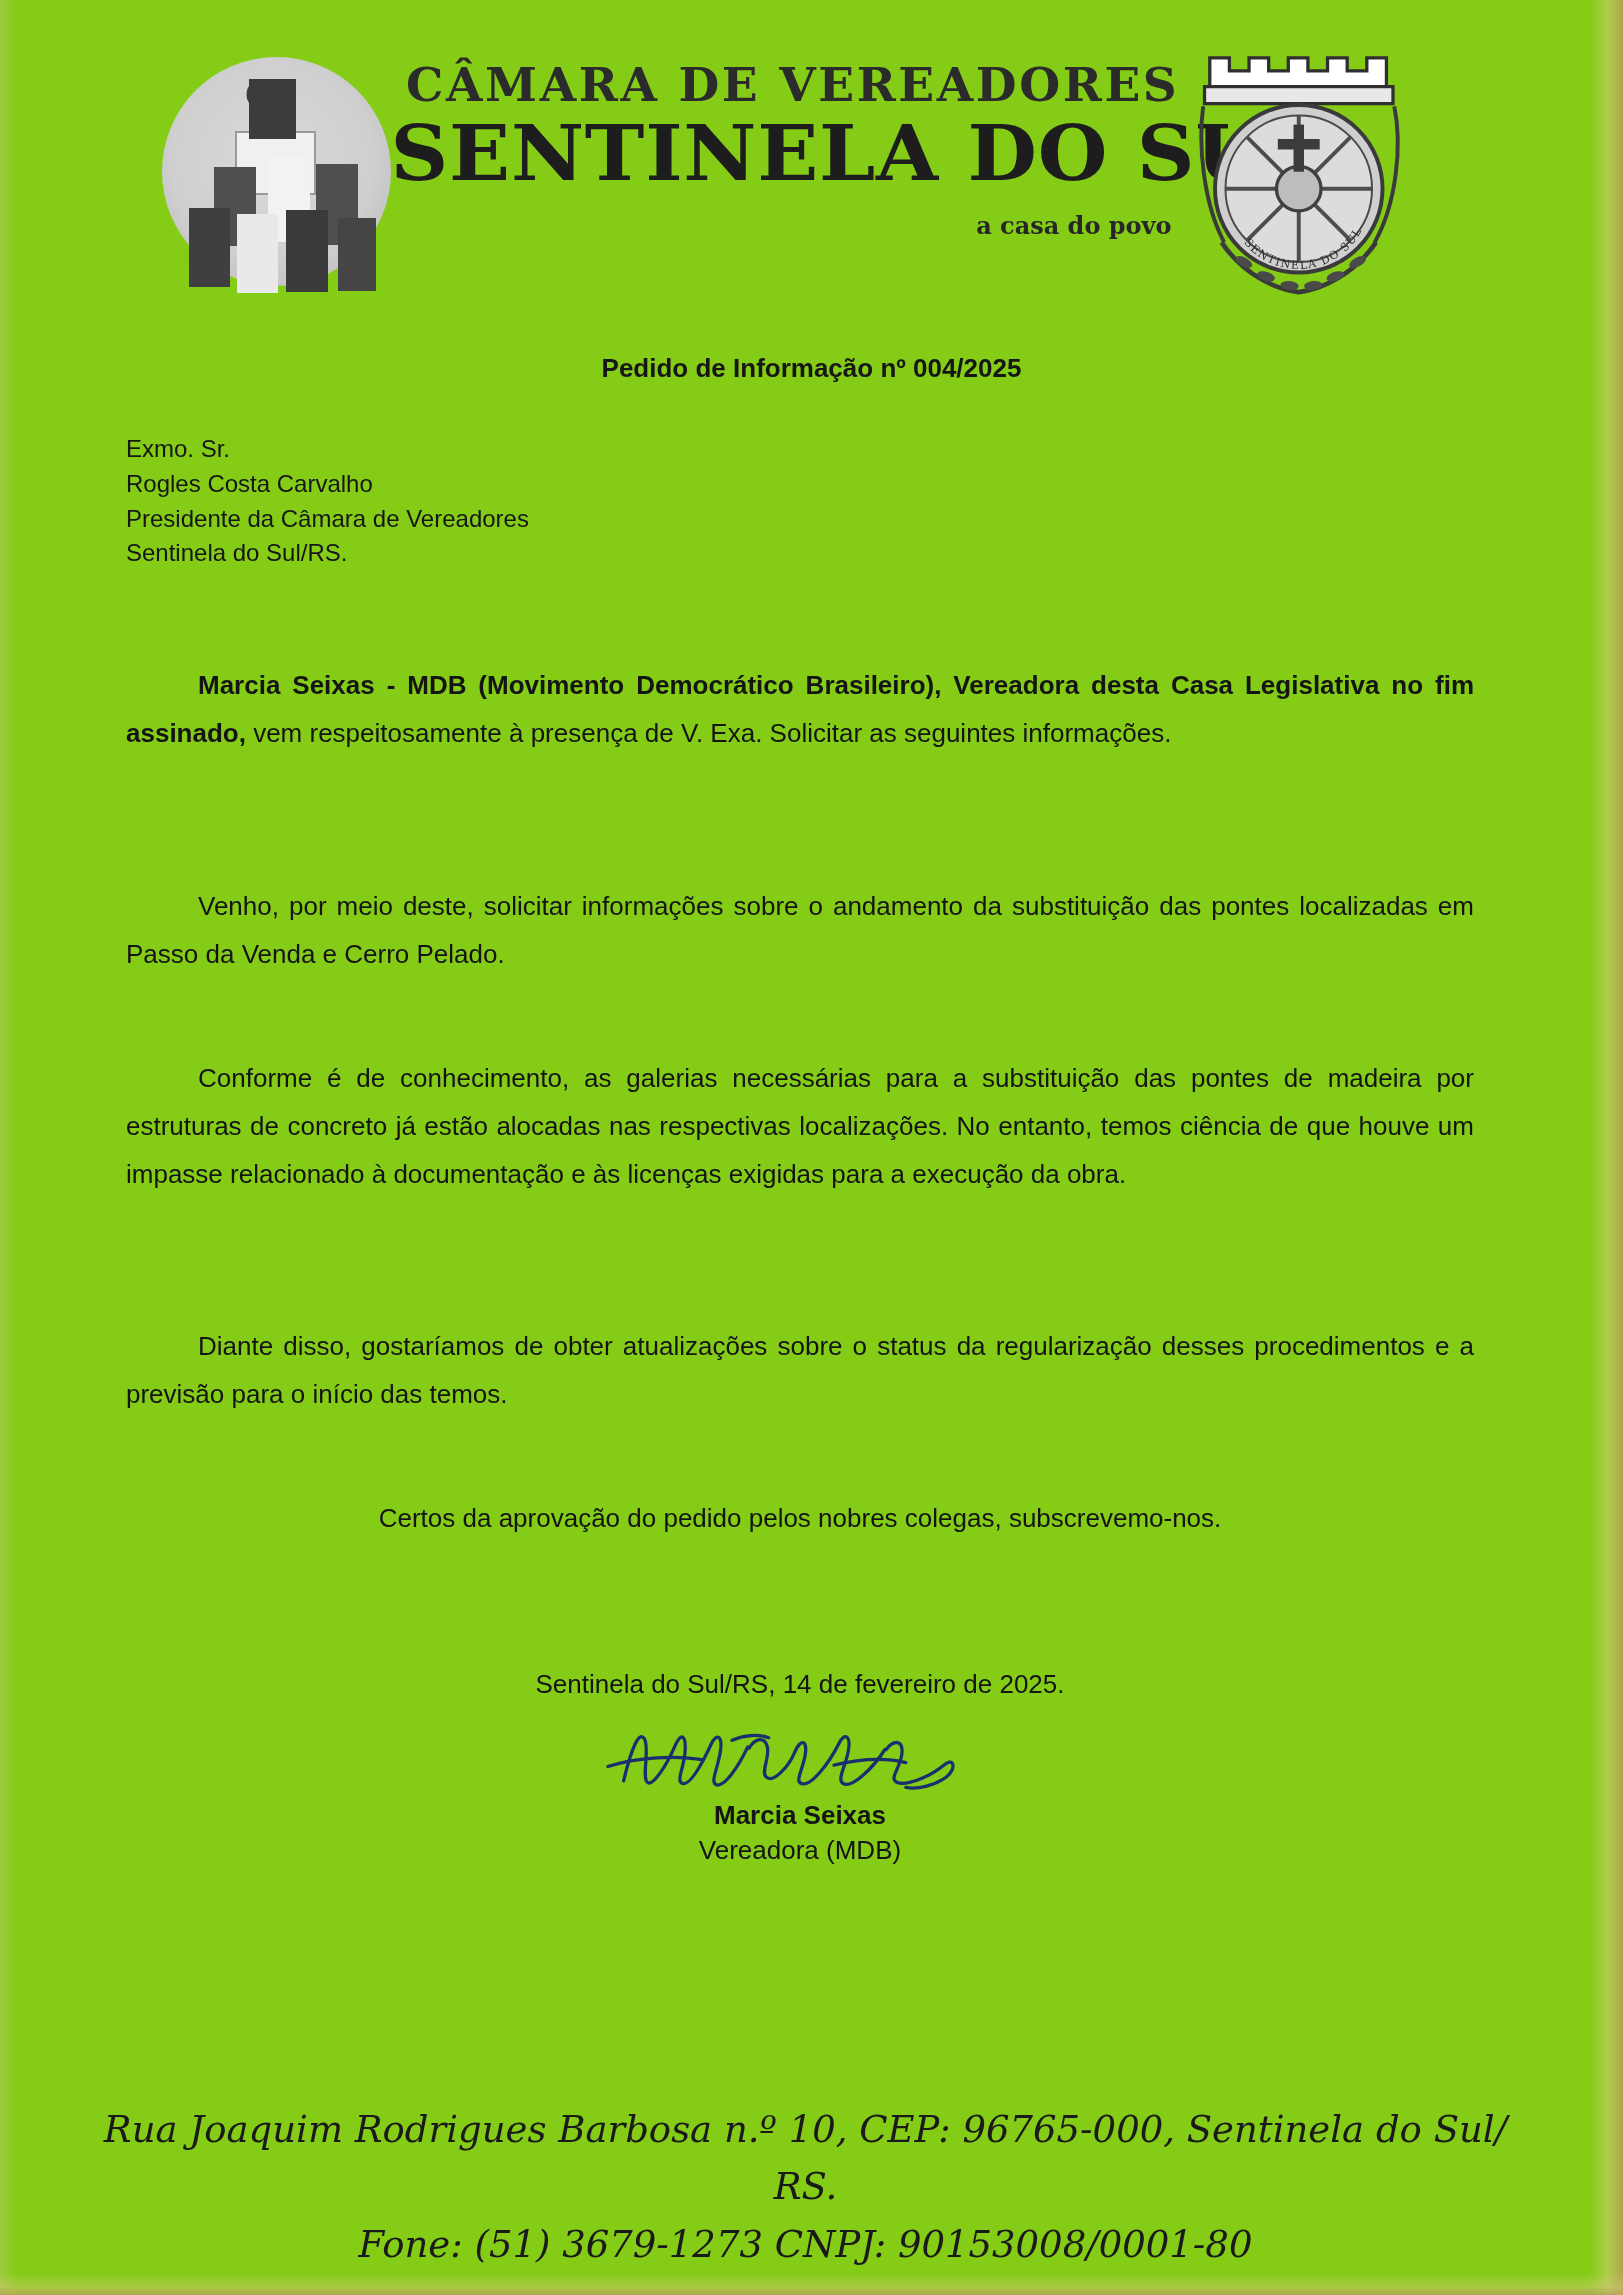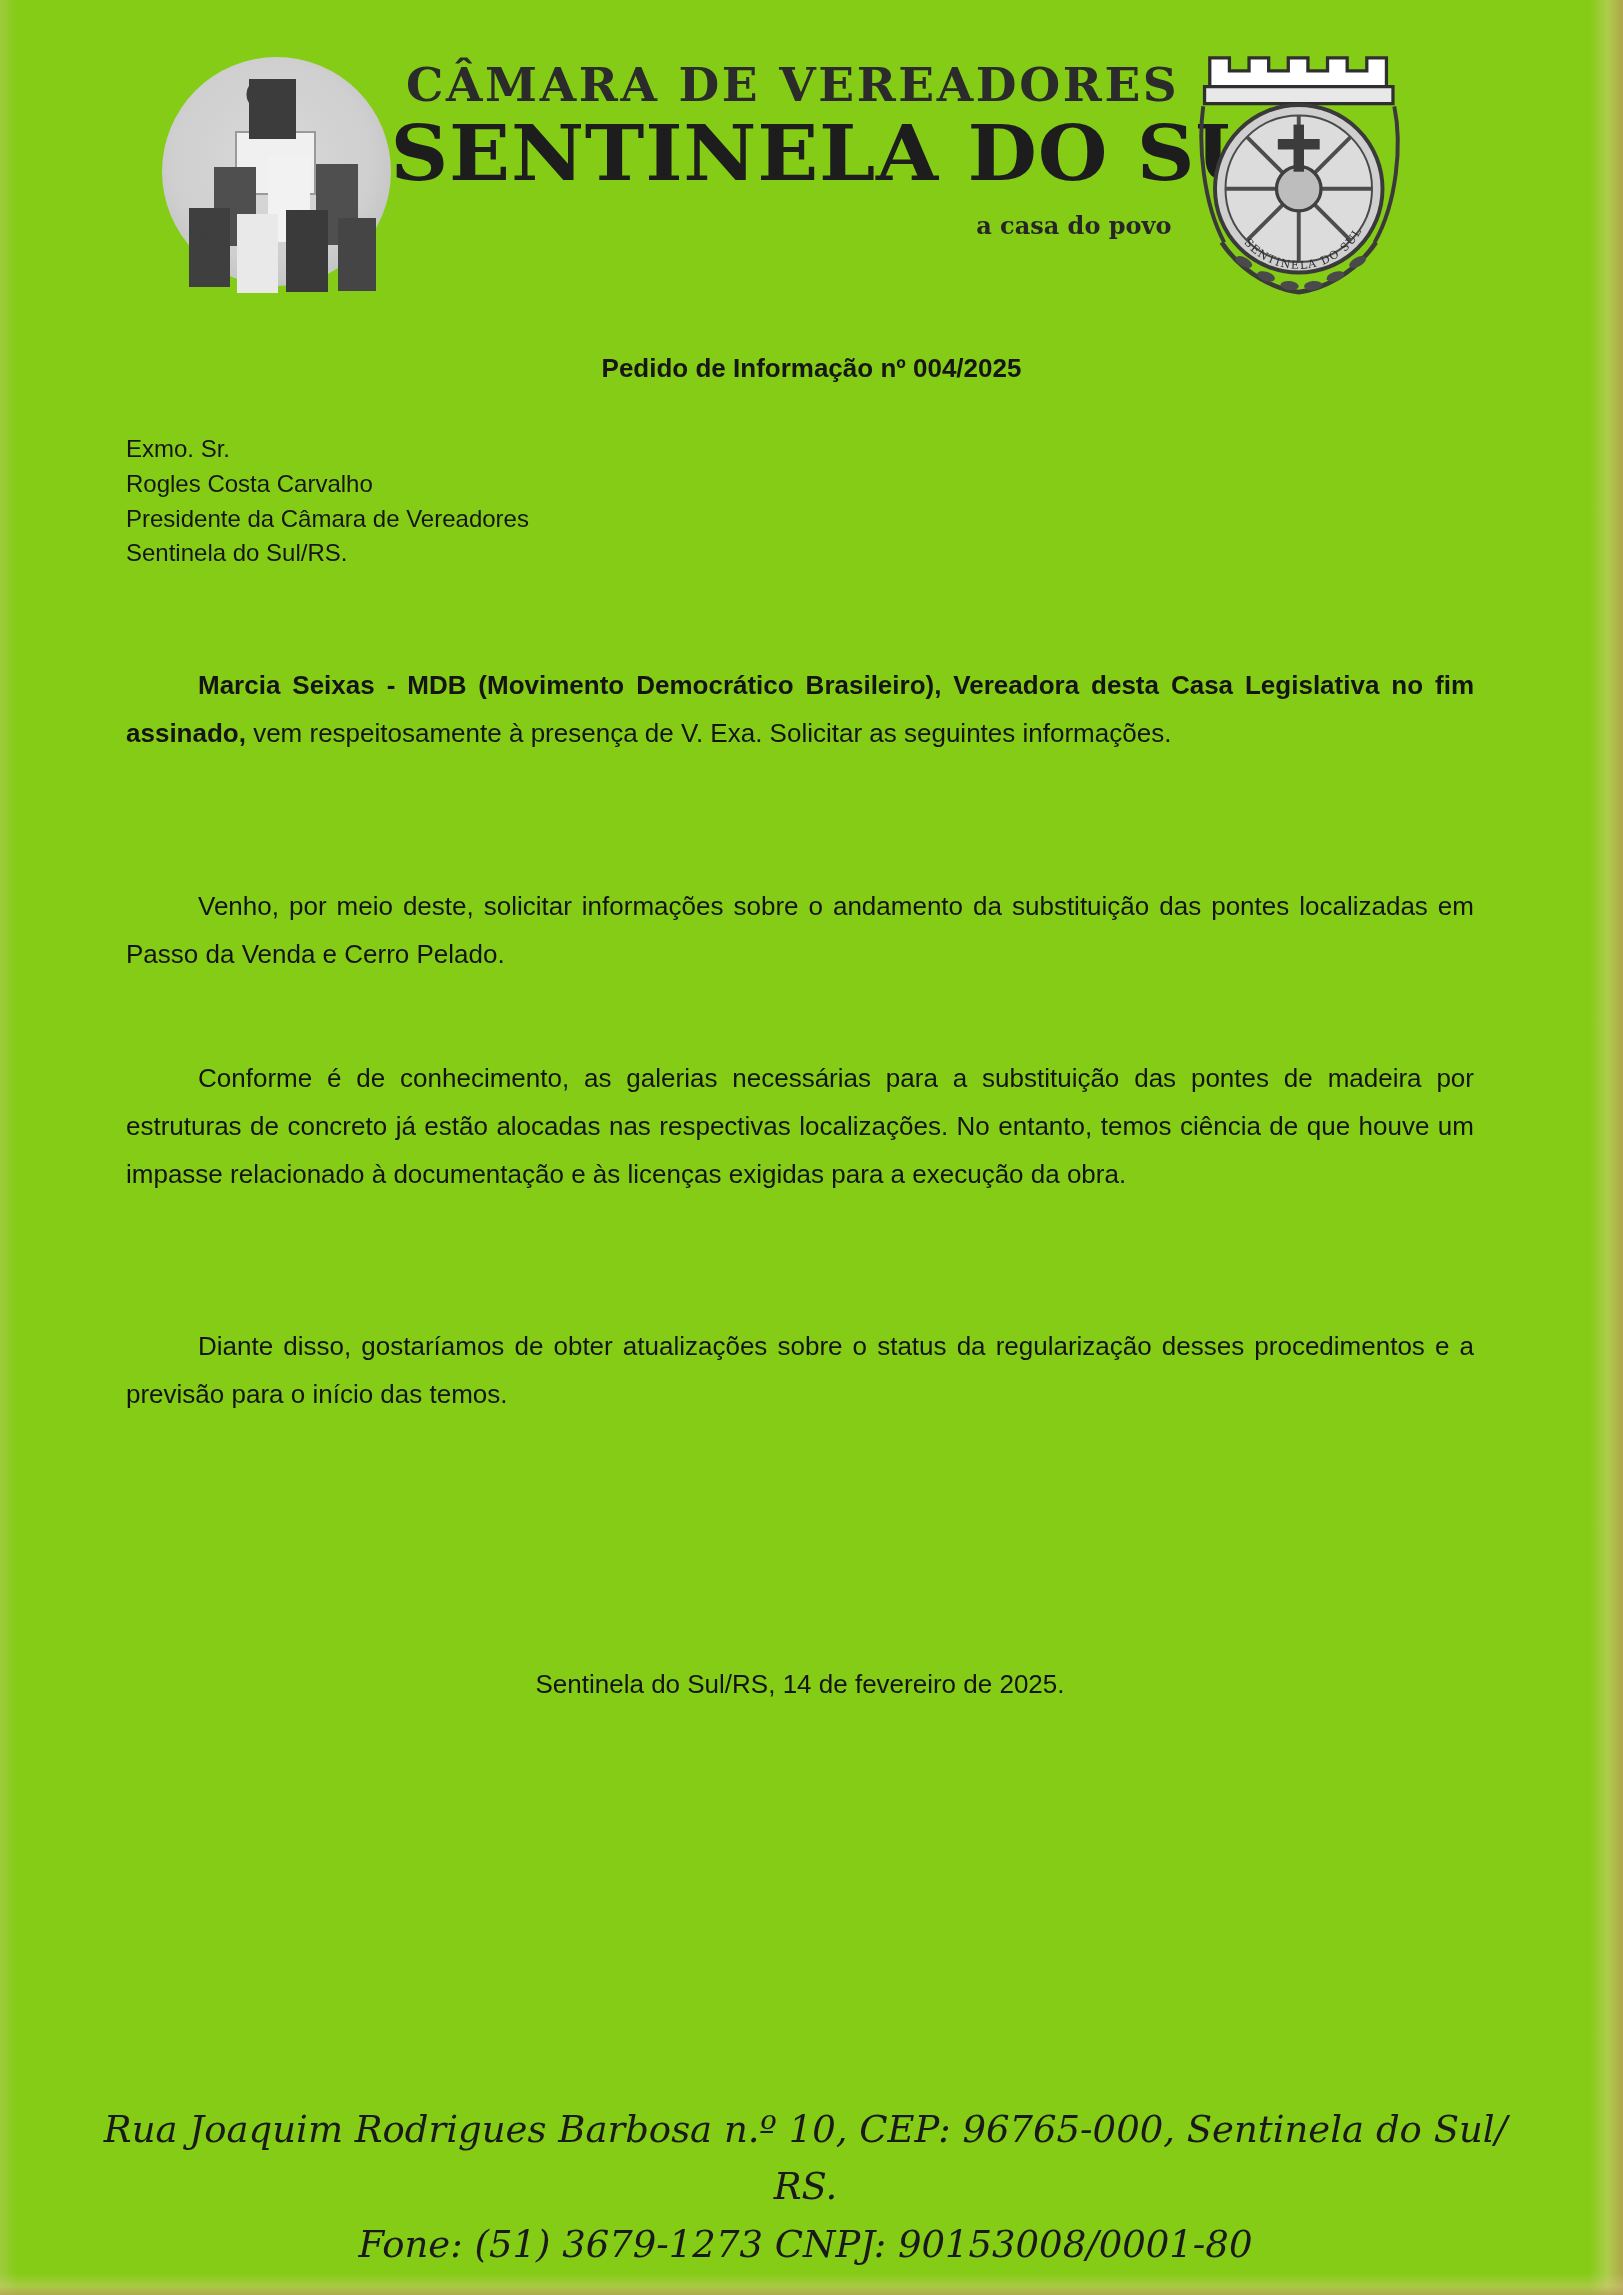--- a/index.html
+++ b/index.html
@@ -360,23 +360,42 @@
     </div>
 
     <div class="para p2">
       <span class="ind"></span><span>Venho, por meio deste, solicitar informações sobre o andamento da substituição das pontes localizadas em Passo da Venda e Cerro Pelado.</span>
     </div>
 
     <div class="para p4">
       <span class="ind"></span><span>Diante disso, gostaríamos de obter atualizações sobre o status da regularização desses procedimentos e a previsão para o início das temos.</span>
     </div>
 
+    <div class="para p5">
+      <span>Certos da aprovação do pedido pelos nobres colegas, subscrevemo-nos.</span>
+    </div>
 
     <div class="place-date">Sentinela do Sul/RS, 14 de fevereiro de 2025.</div>
 
+    <div class="signature-area">
+      <div class="sig-scribble">
+        <svg viewBox="0 0 600 150" width="393" height="98" style="position:absolute; left:50%; top:-6.5px; transform:translateX(-50%);" aria-hidden="true">
+          <g fill="none" stroke="#1a2f6e" stroke-width="5" stroke-linecap="round">
+            <path d="M30 110 C 42 60, 54 32, 62 46 C 70 60, 58 104, 66 112 C 74 120, 96 86, 108 58 C 118 34, 126 40, 124 66 C 122 92, 110 110, 120 114 C 132 118, 150 84, 164 54 C 172 36, 182 40, 178 66 C 174 92, 162 112, 172 116 C 184 120, 206 88, 220 58"></path>
+            <path d="M6 88 C 50 74, 110 70, 152 78"></path>
+            <path d="M222 60 C 232 44, 246 42, 250 58 C 254 74, 240 96, 248 104 C 258 114, 282 90, 292 66 C 300 46, 312 46, 308 70 C 304 94, 292 110, 302 114 C 316 120, 344 84, 360 52 C 368 36, 378 40, 374 64 C 370 88, 356 108, 366 114 C 380 122, 412 90, 430 62"></path>
+            <path d="M352 86 C 392 76, 430 74, 462 82"></path>
+            <path d="M432 62 C 444 46, 458 48, 456 68 C 454 90, 436 106, 448 112 C 462 119, 498 104, 520 86 C 536 72, 540 92, 524 104 C 508 116, 480 124, 462 120"></path>
+            <path d="M196 48 C 214 40, 236 38, 252 44"></path>
+          </g>
+        </svg>
+      </div>
+      <div class="sig-name">Marcia Seixas</div>
+      <div class="sig-role">Vereadora (MDB)</div>
+    </div>
 
     <div class="footer">
       <div>Rua Joaquim Rodrigues Barbosa n.º 10, CEP: 96765-000, Sentinela do Sul/ RS.</div>
       <div>Fone: (51) 3679-1273 CNPJ: 90153008/0001-80</div>
     </div>
 
   </div>
 </div>
 
 

